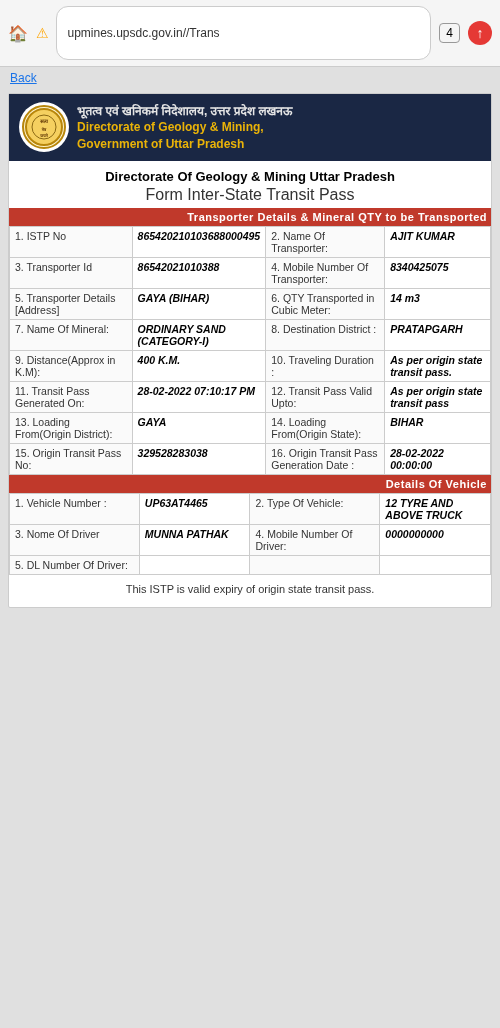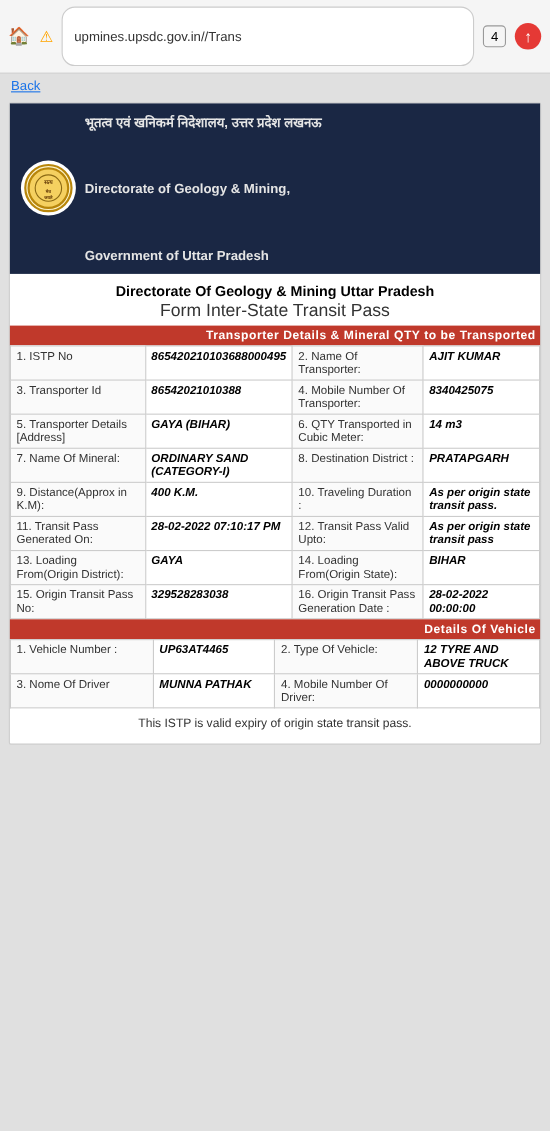--- a/index.html
+++ b/index.html
@@ -99,23 +99,22 @@
     }
     .header-text { flex: 1; }
     .header-text .hindi {
       font-size: 12px;
       font-weight: bold;
       color: #e5e5e5;
     }
     .header-text .eng1 {
       font-size: 12px;
       font-weight: bold;
-      color: #e5e5e5;
+      color: #eab308;
       line-height: 1.4;
-      margin-top: 44px;
     }
     .doc-title {
       text-align: center;
       font-weight: bold;
       font-size: 13px;
       padding: 8px 4px 2px;
     }
     .form-subtitle {
       text-align: center;
       font-size: 16px;
@@ -261,18 +260,24 @@
       <td class="value-cell">UP63AT4465</td>
       <td class="label-cell">2. Type Of Vehicle:</td>
       <td class="value-cell">12 TYRE AND ABOVE TRUCK</td>
     </tr>
     <tr>
       <td class="label-cell">3. Nome Of Driver</td>
       <td class="value-cell">MUNNA PATHAK</td>
       <td class="label-cell">4. Mobile Number Of Driver:</td>
       <td class="value-cell">0000000000</td>
     </tr>
+    <tr>
+      <td class="label-cell">5. DL Number Of Driver:</td>
+      <td class="value-cell"></td>
+      <td class="label-cell"></td>
+      <td class="value-cell"></td>
+    </tr>
   </tbody>
     </table>
 
   <div class="footer-note">This ISTP is valid  expiry of origin state transit pass.</div>
 
 </div>
 
 </body></html>

